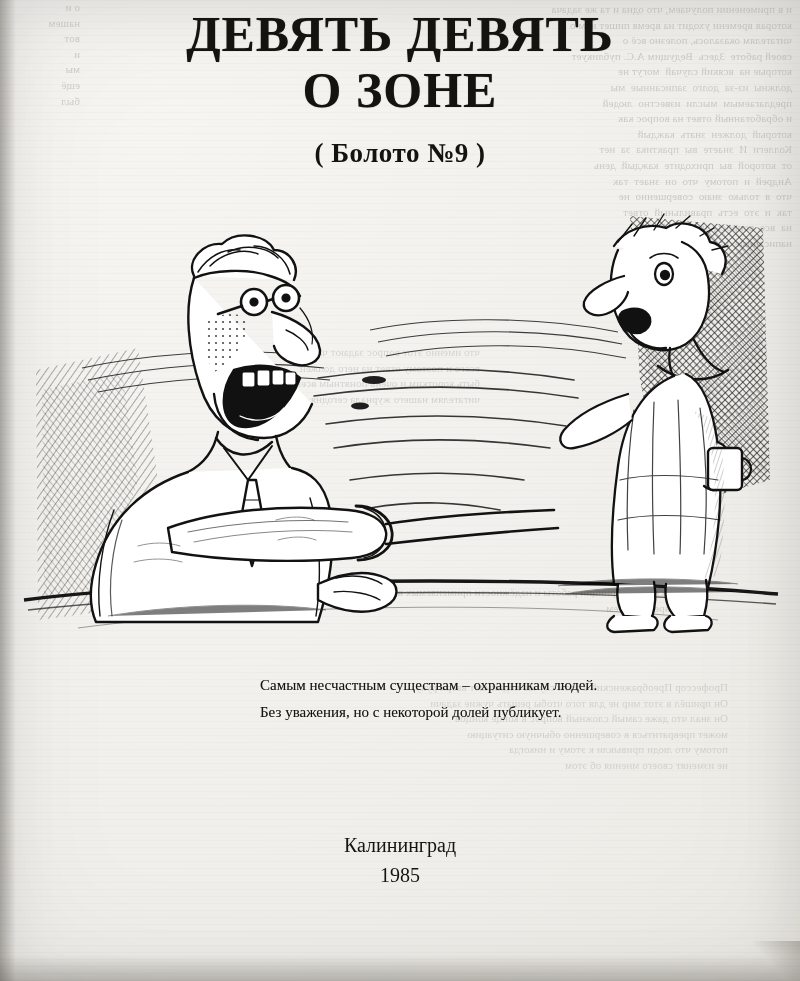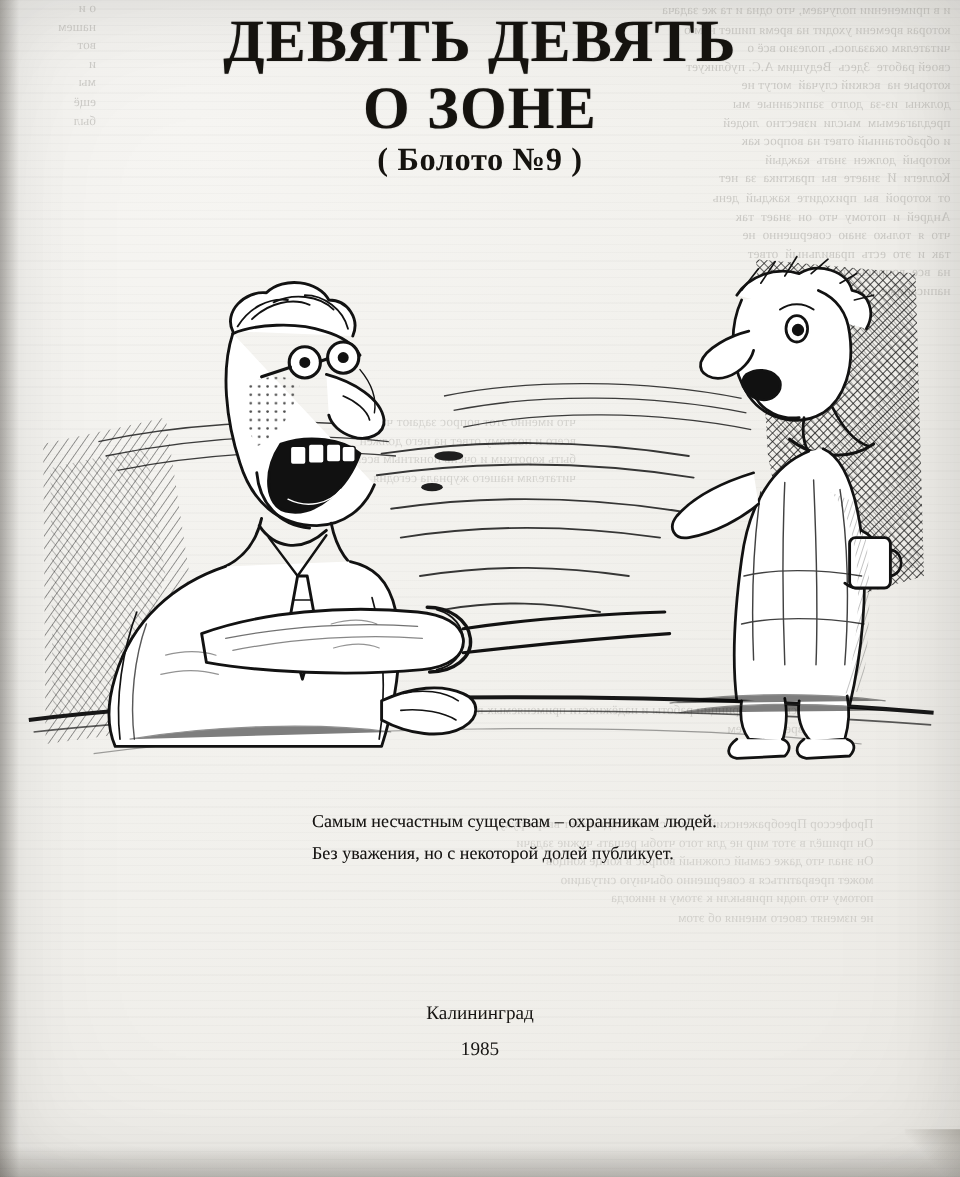--- a/index.html
+++ b/index.html
@@ -70,21 +70,21 @@
   .title-line{
     font-family:"Liberation Serif", serif;
     font-weight:bold;
     font-size:50px;
     line-height:56px;
     letter-spacing:1px;
     color:#15130f;
     text-shadow:0 0 1px rgba(0,0,0,.35);
   }
   .subtitle{
-    margin-top:0;
+    margin-top:20px;
     font-family:"Liberation Serif", serif;
     font-weight:bold;
     font-size:27px;
     letter-spacing:.5px;
     color:#15130f;
   }
 
   
   .illustration{
     position:absolute;
@@ -113,21 +113,21 @@
   .caption .l2{ white-space:nowrap; }
 
   
   .imprint{
     position:absolute;
     left:0; right:0;
     top:830px;
     text-align:center;
     z-index:6;
     font-family:"Liberation Serif", serif;
-    font-size:16px;
+    font-size:20px;
     line-height:30px;
     color:#161412;
   }
 
   
   .smudge-left{
     position:absolute; left:0; top:0; width:16px; height:981px;
     background:linear-gradient(to right, rgba(60,55,48,.35), rgba(60,55,48,0));
     pointer-events:none;
   }

